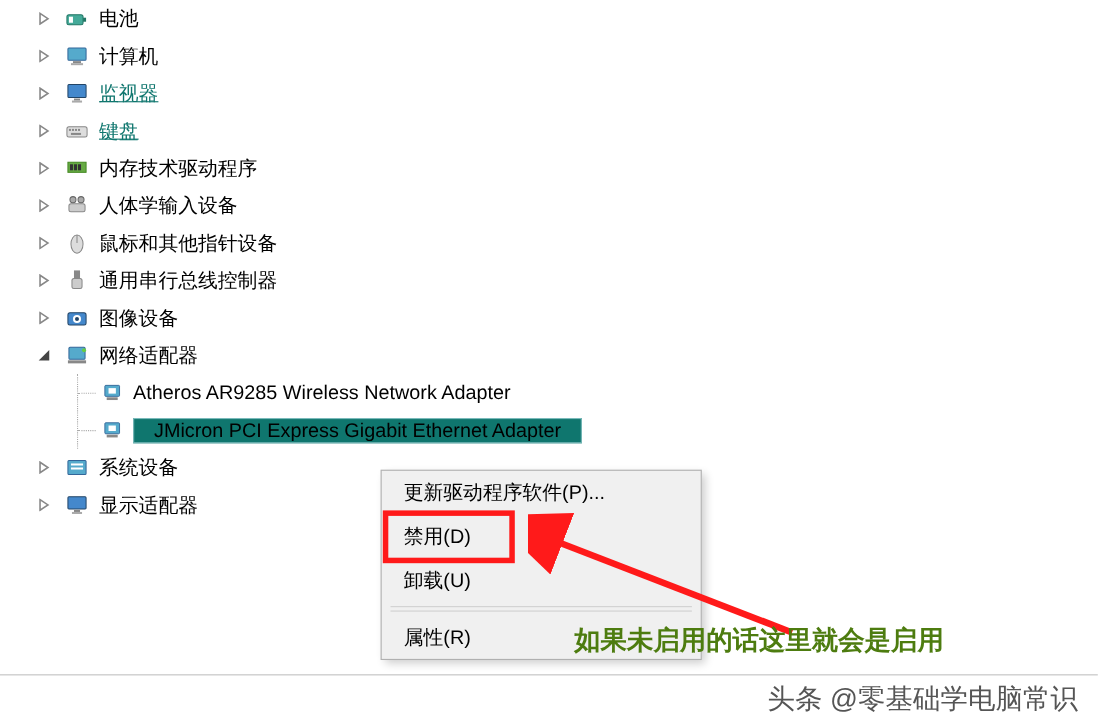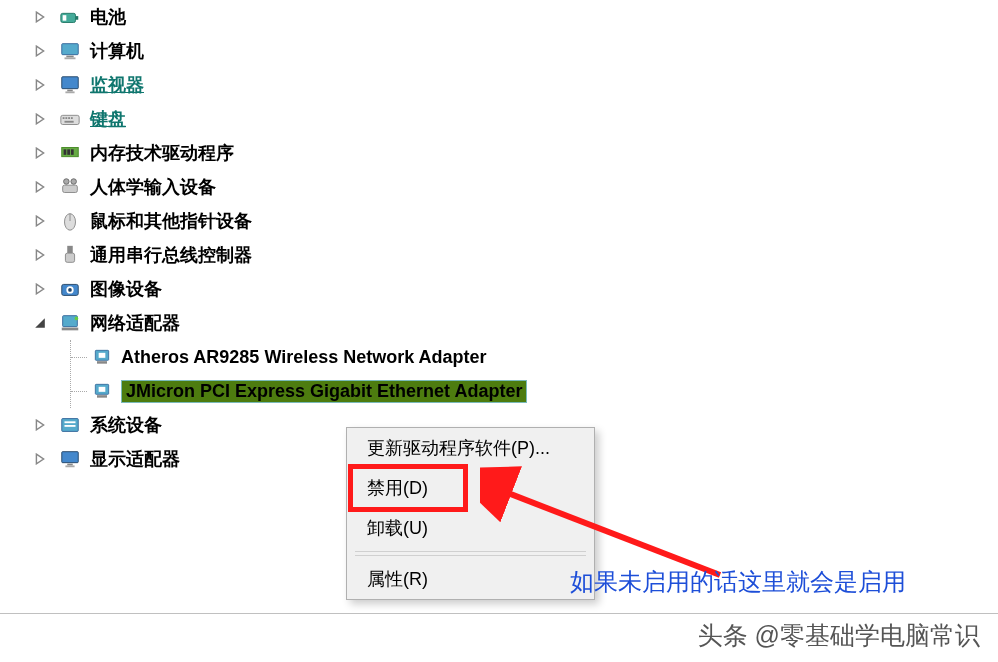--- a/index.html
+++ b/index.html
@@ -33,21 +33,21 @@
   .expander svg { width: 12px; height: 12px; }
   .icon {
     width: 24px;
     height: 24px;
     margin-right: 8px;
     display: flex;
     align-items: center;
     justify-content: center;
     flex-shrink: 0;
   }
-  .label { white-space: nowrap; font-weight: bold; }
+  .label { white-space: nowrap; }
   .link-label { text-decoration: underline; color: #0f766e; }
   .children {
     margin-left: 40px;
     border-left: 1px dotted #aaa;
     position: relative;
   }
   .child {
     display: flex;
     align-items: center;
     height: 34px;
@@ -57,29 +57,29 @@
   .child::before {
     content: '';
     position: absolute;
     left: 0;
     top: 50%;
     width: 16px;
     border-top: 1px dotted #aaa;
   }
   .child .icon { width: 22px; height: 22px; }
   .child.selected .label {
-    background: #4d7c0f;
+    background: #0f766e;
     border: 1px solid #7ababa;
-    padding: 0 4px;
+    padding: 0 18px;
   }
   .context-menu {
     position: absolute;
     top: 427px;
     left: 346px;
-    width: 249px;
+    width: 292px;
     background: #f0f0f0;
     border: 1px solid #b0b0b0;
     box-shadow: 4px 4px 8px rgba(0,0,0,0.2);
   }
   .menu-item {
     padding: 8px 20px;
     font-size: 18px;
     cursor: pointer;
   }
   .menu-sep {
@@ -101,25 +101,24 @@
     top: 460px;
     left: 480px;
     width: 260px;
     height: 130px;
     pointer-events: none;
   }
   .annotation {
     position: absolute;
     top: 566px;
     left: 522px;
-    color: #1d4ed8;
+    color: #4d7c0f;
     font-size: 24px;
-    font-weight: 400;
+    font-weight: 700;
     white-space: nowrap;
-    margin-left: 48px;
   }
   .watermark {
     position: absolute;
     bottom: 10px;
     right: 18px;
     font-size: 25px;
     color: #555;
   }
   .bottom-border {
     position: absolute;

